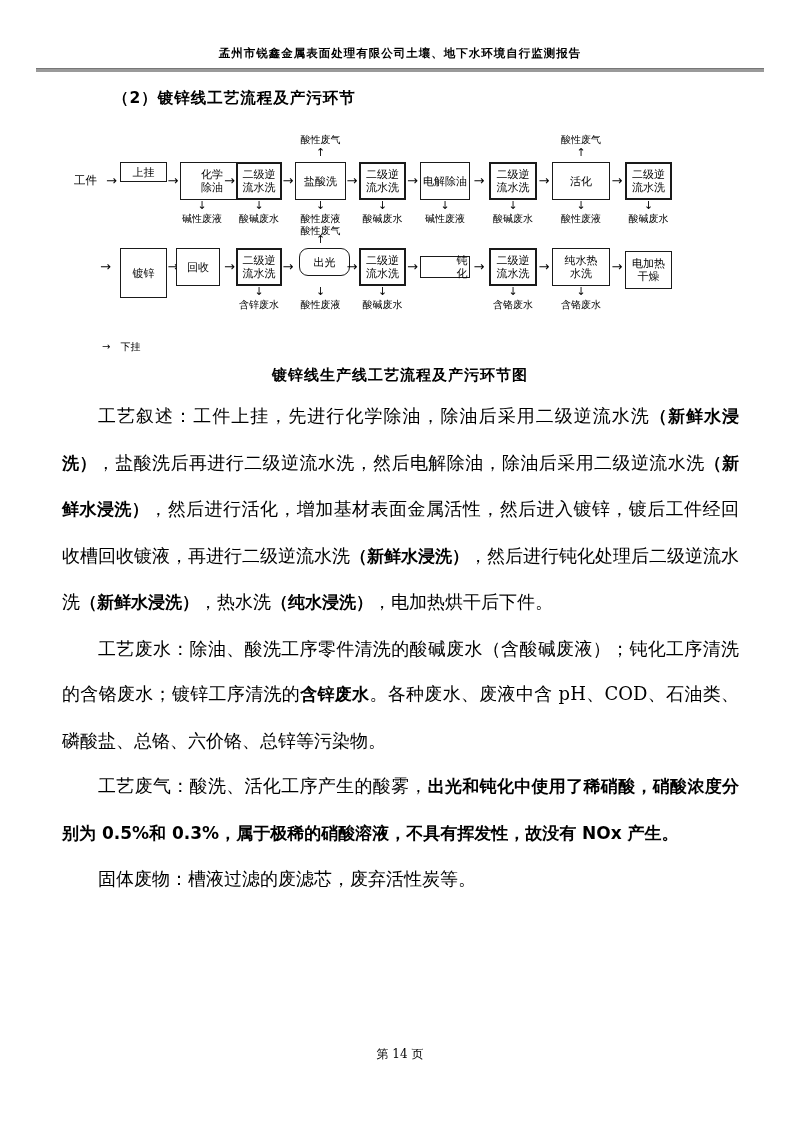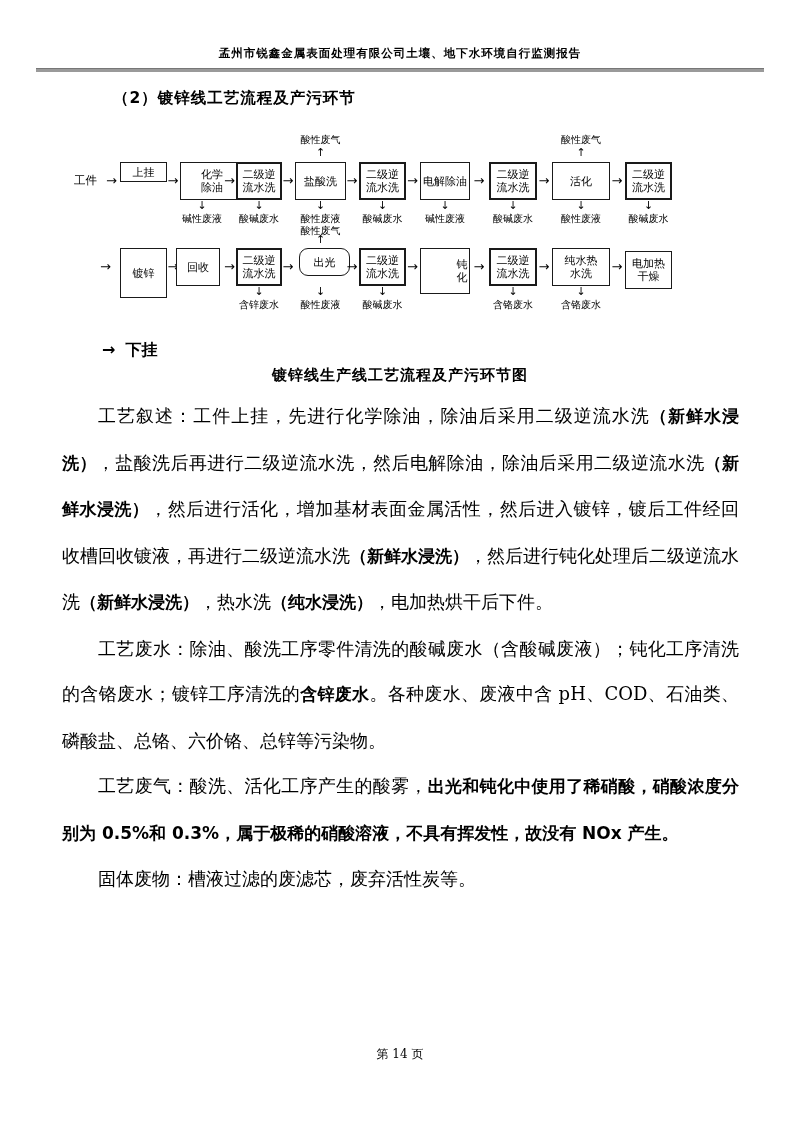--- a/index.html
+++ b/index.html
@@ -14,21 +14,21 @@
   
   #flowchart{position:absolute;left:62px;top:128px;width:690px;height:232px;font-size:11px;}
   .fbox{position:absolute;border:1px solid #1a1a1a;background:#fff;display:flex;align-items:center;
         justify-content:center;text-align:center;line-height:13px;white-space:pre-line;box-sizing:border-box;}
   .fbox.heavy{border-width:2px;}
   .flabel{position:absolute;font-size:10px;line-height:12px;text-align:center;white-space:pre-line;}
   .fstart{position:absolute;font-size:11.5px;}
   .varrow{position:absolute;width:14px;text-align:center;font-size:11px;line-height:12px;
         font-family:"DejaVu Sans",sans-serif;}
   .harrow{position:absolute;font-size:13px;line-height:13px;font-family:"DejaVu Sans",sans-serif;}
-  .fend{position:absolute;font-size:16px;font-weight:bold;}
+  .fend{position:absolute;font-size:10px;}
   .fend .harrow-inline{font-family:"DejaVu Sans",sans-serif;margin-right:10px;}
   
   .caption{position:absolute;top:366px;left:62px;width:676px;text-align:center;
         font-family:"DejaVu Sans",sans-serif;font-weight:bold;font-size:15px;letter-spacing:1px;}
   .body-text{position:absolute;top:393px;left:62px;width:677px;font-size:18px;line-height:45.5px;
         text-align:justify;}
   .body-text p{margin:0;text-indent:2em;}
   .body-text .b{font-weight:bold;font-family:"DejaVu Sans",sans-serif;font-size:17px;}
   .footer{position:absolute;top:1046px;left:0;width:100%;text-align:center;font-size:12px;}
 </style>
@@ -99,21 +99,21 @@
       <div class="fbox" style="left: 237px; top: 120px; width: 51px; height: 28px; border-radius: 9px;">出光</div>
       <div class="varrow" style="left: 251.5px; top: 106px;">↑</div>
       <div class="varrow" style="left: 251.5px; top: 158px;">↓</div>
       <div class="flabel" style="left: 226.5px; top: 171px; width: 64px;">酸性废液</div>
       <div class="harrow" style="left: 284.5px; top: 132px;">→</div>
       <div class="fbox heavy" style="left: 297px; top: 120px; width: 47px; height: 38px;">二级逆
 流水洗</div>
       <div class="varrow" style="left: 313.5px; top: 158px;">↓</div>
       <div class="flabel" style="left: 288.5px; top: 171px; width: 64px;">酸碱废水</div>
       <div class="harrow" style="left: 345px; top: 132px;">→</div>
-      <div class="fbox" style="left: 358px; top: 120px; width: 50px; height: 46px; padding-left: 34px;">钝化</div>
+      <div class="fbox" style="left: 358px; top: 128px; width: 50px; height: 22px; padding-left: 34px;">钝化</div>
       <div class="harrow" style="left: 411.5px; top: 132px;">→</div>
       <div class="fbox heavy" style="left: 427px; top: 120px; width: 48px; height: 38px;">二级逆
 流水洗</div>
       <div class="varrow" style="left: 444px; top: 158px;">↓</div>
       <div class="flabel" style="left: 419px; top: 171px; width: 64px;">含铬废水</div>
       <div class="harrow" style="left: 476.5px; top: 132px;">→</div>
       <div class="fbox" style="left: 490px; top: 120px; width: 58px; height: 38px;">纯水热
 水洗</div>
       <div class="varrow" style="left: 512px; top: 158px;">↓</div>
       <div class="flabel" style="left: 487px; top: 171px; width: 64px;">含铬废水</div>

